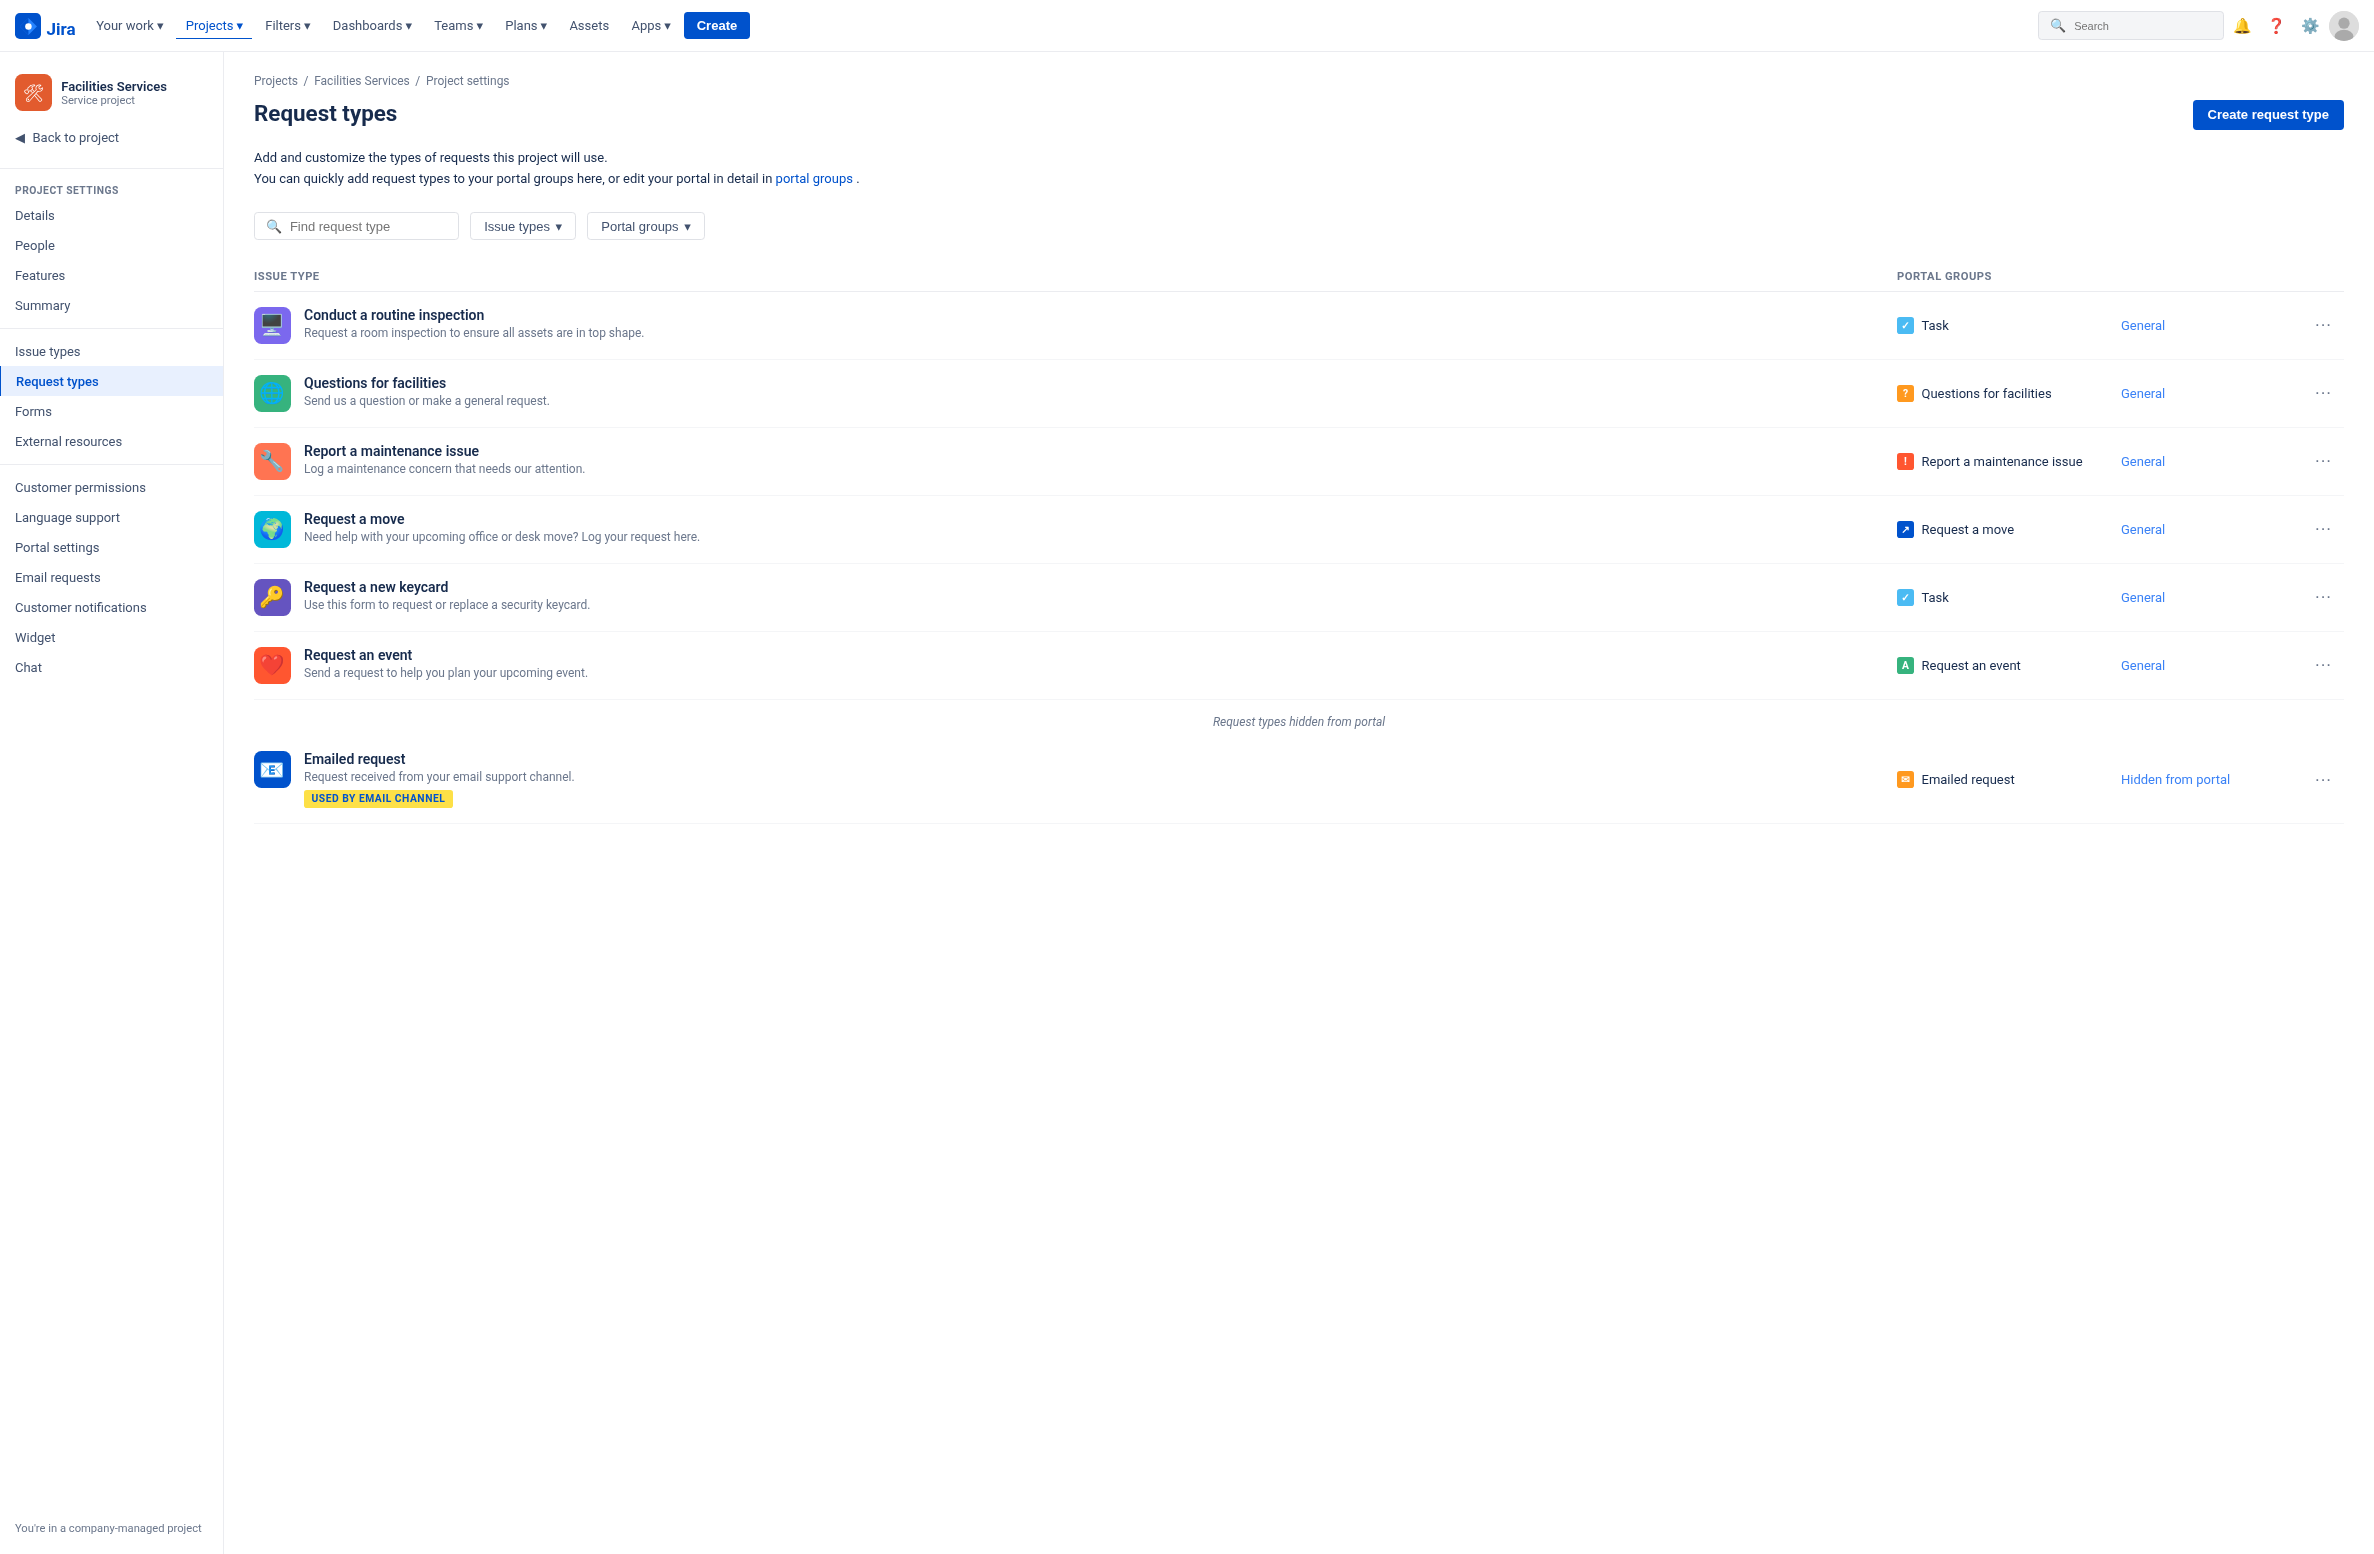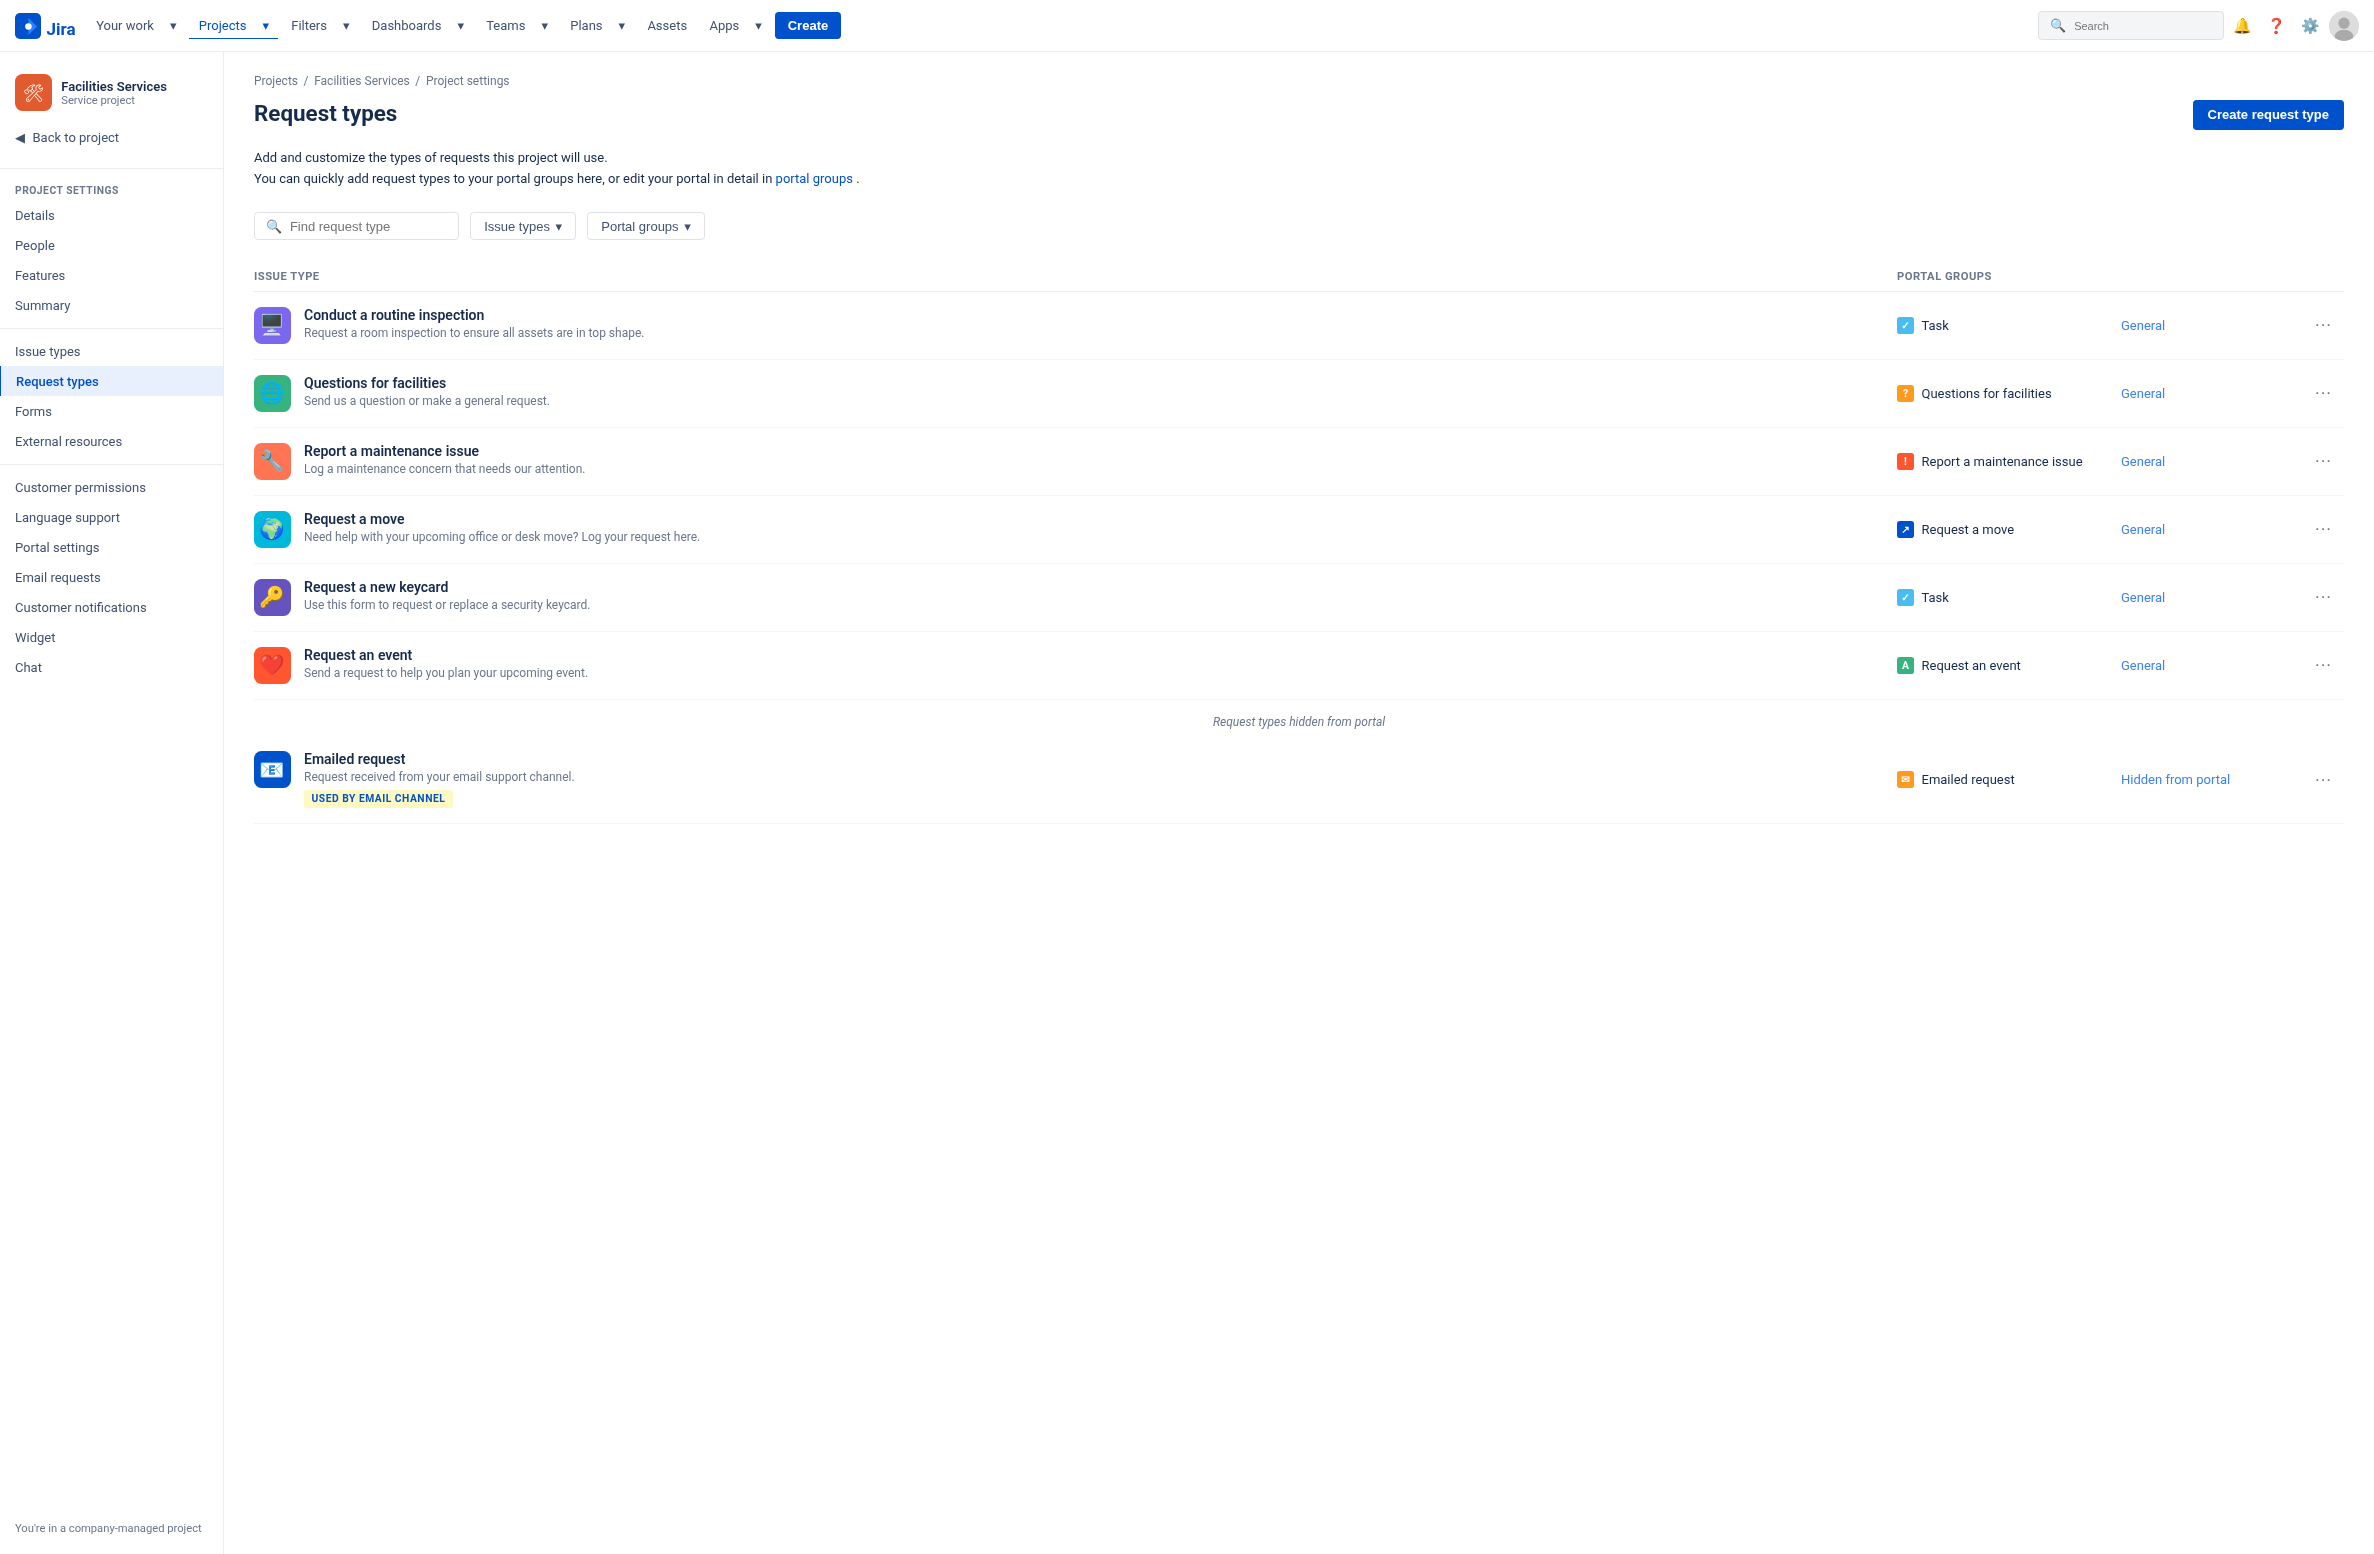--- a/index.html
+++ b/index.html
@@ -6,21 +6,21 @@
     body { font-family: -apple-system, BlinkMacSystemFont, 'Segoe UI', Roboto, sans-serif; font-size: 13px; color: #172b4d; background: #fff; }
 
     
     .top-nav {
       display: flex; align-items: center; height: 52px;
       background: #fff; border-bottom: 0.9px solid #ebecf0;
       padding: 0 15px; gap: 3.7px; position: fixed; top: 0; left: 0; right: 0; z-index: 100;
     }
     .nav-logo { display: flex; align-items: flex-end; gap: 5.6px; margin-right: 7.5px; }
     .nav-logo-icon { width: 26px; height: 26px; }
-    .nav-item { padding: 5.6px 9.3px; border-radius: 3.7px; cursor: pointer; font-size: 13px; color: #42526e; display: flex; align-items: center; gap: 16px; white-space: nowrap; }
+    .nav-item { padding: 5.6px 9.3px; border-radius: 3.7px; cursor: pointer; font-size: 13px; color: #42526e; display: flex; align-items: center; gap: 3px; white-space: nowrap; }
     .nav-item.active { color: #0052cc; border-bottom: 1.9px solid #0052cc; border-radius: 0; }
     .nav-create { background: #0052cc; color: #fff !important; border-radius: 3.7px; padding: 5.6px 13px; font-weight: 600; }
     .nav-spacer { flex: 1; }
     .search-box { display: flex; align-items: center; background: #f4f5f7; border: 0.9px solid #dfe1e6; border-radius: 3.7px; padding: 5.6px 11.2px; gap: 7.5px; width: 186px; cursor: pointer; }
     .search-box input { border: none; background: transparent; outline: none; font-size: 11px; color: #42526e; width: 100%; }
     .nav-icon-btn { width: 30px; height: 30px; border-radius: 50%; display: flex; align-items: center; justify-content: center; cursor: pointer; color: #42526e; font-size: 15px; }
     .avatar { width: 30px; height: 30px; border-radius: 50%; background: #ddd; overflow: hidden; display: flex; align-items: center; justify-content: center; cursor: pointer; }
 
     
     .layout { display: flex; margin-top: 52px; min-height: calc(100vh - 52px); }
@@ -69,21 +69,21 @@
     .request-icon { width: 37px; height: 37px; border-radius: 7.5px; display: flex; align-items: center; justify-content: center; font-size: 20.5px; flex-shrink: 0; }
     .request-name { font-size: 14px; font-weight: 600; color: #172b4d; margin-bottom: 2.8px; }
     .request-desc { font-size: 12px; color: #6b778c; }
     .issue-type-cell { display: flex; align-items: center; gap: 7.5px; font-size: 13px; color: #172b4d; }
     .issue-type-icon { width: 17px; height: 17px; border-radius: 2.8px; display: flex; align-items: center; justify-content: center; font-size: 10.3px; font-weight: 700; }
     .portal-group-cell { font-size: 13px; color: #3b82f6; }
     .more-btn { background: none; border: none; cursor: pointer; color: #6b778c; font-size: 17px; padding: 3.7px 7.5px; border-radius: 3.7px; }
 
     .section-label { font-size: 12px; color: #6b778c; padding: 15px 0 7.5px; font-style: italic; text-align: center; }
 
-    .used-badge { display: inline-block; background: #fef9c3; color: #0052cc; font-size: 10.3px; font-weight: 700; padding: 2.8px 7.5px; border-radius: 2.8px; text-transform: uppercase; letter-spacing: 0.5px; margin-top: 5.6px; }
+    .used-badge { display: inline-block; background: #fde047; color: #0052cc; font-size: 10.3px; font-weight: 700; padding: 2.8px 7.5px; border-radius: 2.8px; text-transform: uppercase; letter-spacing: 0.5px; margin-top: 5.6px; }
   </style>
 </head>
 <body>
 
 <nav class="top-nav">
   <div class="nav-logo">
     <svg class="nav-logo-icon" viewBox="0 0 32 32" fill="none">
       <rect width="32" height="32" rx="6" fill="#0052CC"></rect>
       <path d="M16.5 6L27 16.5L16.5 27L6 16.5L16.5 6Z" fill="#2684FF"></path>
       <path d="M16.5 6L6 16.5L16.5 27" fill="#0052CC"></path>

